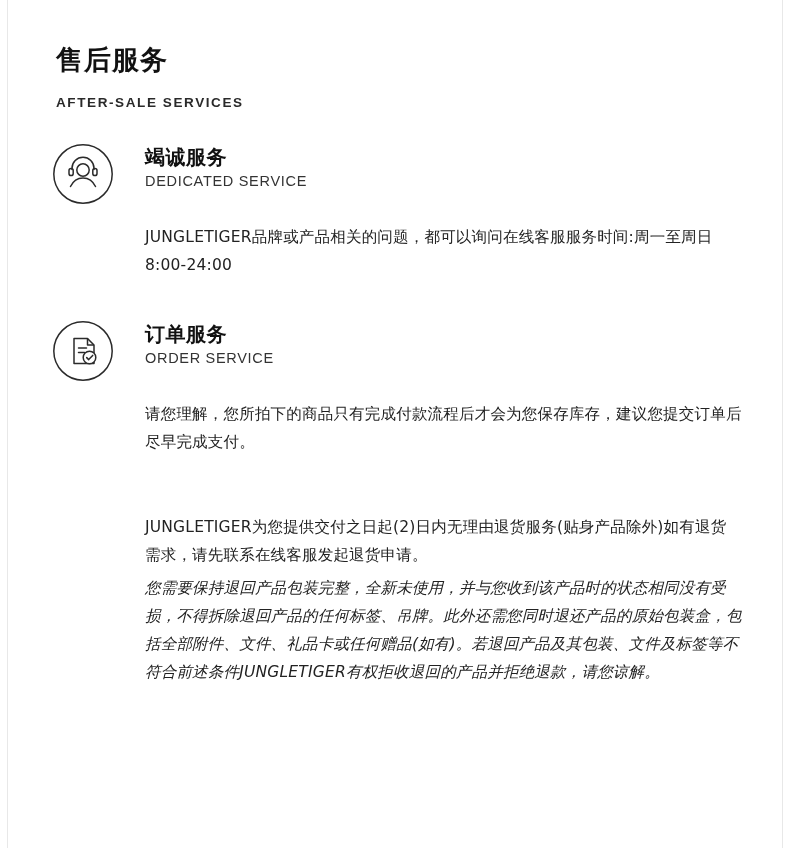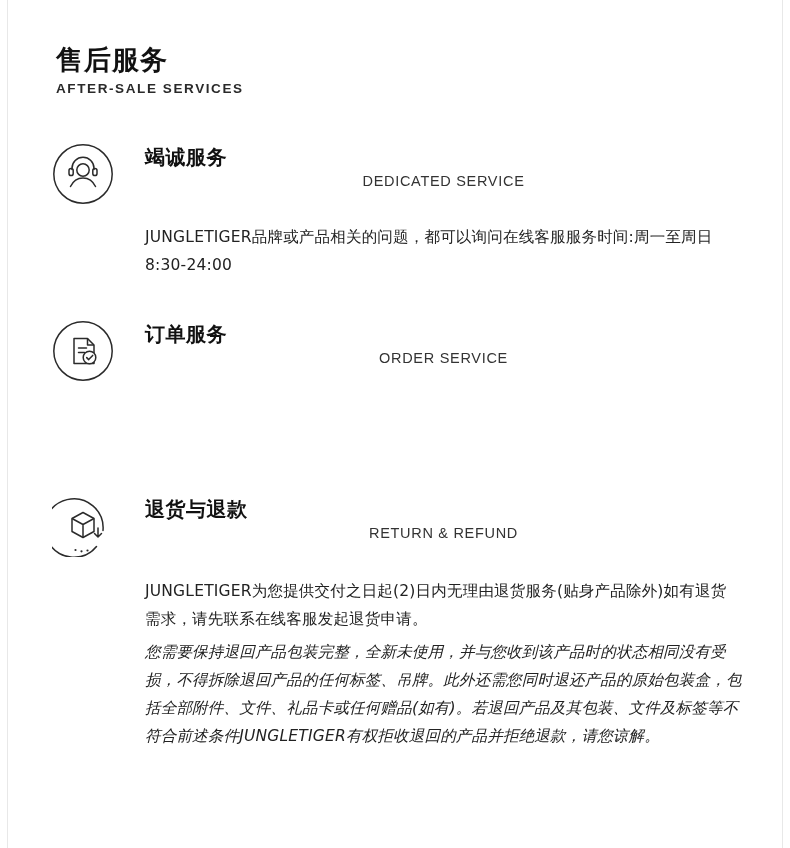--- a/index.html
+++ b/index.html
@@ -49,21 +49,21 @@
   }
   .header-cn {
     font-family: "DejaVu Sans", sans-serif;
     font-size: 27px;
     font-weight: bold;
     letter-spacing: 1px;
     color: #111111;
     line-height: 1.15;
   }
   .header-en {
-    margin-top: 6px;
+    margin-top: 20px;
     font-size: 13.5px;
     font-weight: bold;
     letter-spacing: 1.6px;
     color: #2a2a2a;
   }
 
   
   .section {
     position: absolute;
     left: 52px;
@@ -97,21 +97,20 @@
     font-weight: bold;
     color: #111111;
     letter-spacing: 0.5px;
     line-height: 1.25;
   }
   .sec-title-en {
     margin-top: 3px;
     font-size: 14.5px;
     letter-spacing: 0.7px;
     color: #333333;
-    text-align: center;
   }
   .sec-body {
     margin-left: 93px;
     margin-top: 16px;
   }
   .para {
     font-family: "DejaVu Sans", sans-serif;
     font-size: 15.5px;
     line-height: 28px;
     color: #222222;
@@ -148,60 +147,46 @@
           <rect x="17" y="25.5" width="4.2" height="7" rx="2.1" stroke="#2b2b2b" stroke-width="1.5"></rect>
           <rect x="40.8" y="25.5" width="4.2" height="7" rx="2.1" stroke="#2b2b2b" stroke-width="1.5"></rect>
         </svg>
       </div>
       <div class="sec-titles">
         <div class="sec-title-cn">竭诚服务</div>
         <div class="sec-title-en">DEDICATED SERVICE</div>
       </div>
     </div>
     <div class="sec-body">
-      <p class="para">JUNGLETIGER品牌或产品相关的问题，都可以询问在线客服服务时间:周一至周日8:30-24:00</p>
+      <p class="para">JUNGLETIGER品牌或产品相关的问题，都可以询问在线客服服务时间:周一至周日8:00-24:00</p>
     </div>
   </div>
 
   <div class="section sec2">
     <div class="sec-head">
       <div class="icon-wrap">
         <svg width="62" height="62" viewBox="0 0 62 62" fill="none" xmlns="http://www.w3.org/2000/svg">
           <circle cx="31" cy="31" r="29.2" stroke="#2b2b2b" stroke-width="1.5"></circle>
           <path d="M22 18.5h13.5l6.5 6.5v18.5H22z" stroke="#2b2b2b" stroke-width="1.5" stroke-linejoin="round"></path>
           <path d="M35.5 18.5V25H42" stroke="#2b2b2b" stroke-width="1.5" stroke-linejoin="round"></path>
           <path d="M26.5 28h8M26.5 32.5h6" stroke="#2b2b2b" stroke-width="1.5" stroke-linecap="round"></path>
           <circle cx="37.5" cy="37.5" r="6.3" fill="#ffffff" stroke="#2b2b2b" stroke-width="1.5"></circle>
           <path d="M34.7 37.6l2 2 4-4.2" stroke="#2b2b2b" stroke-width="1.5" stroke-linecap="round" stroke-linejoin="round"></path>
         </svg>
       </div>
       <div class="sec-titles">
         <div class="sec-title-cn">订单服务</div>
         <div class="sec-title-en">ORDER SERVICE</div>
       </div>
     </div>
+    <div class="sec-body">
+      <p class="para">请您理解，您所拍下的商品只有完成付款流程后才会为您保存库存，建议您提交订单后尽早完成支付。</p>
+    </div>
   </div>
 
   <div class="section sec3">
-    <div class="sec-head">
-      <div class="icon-wrap">
-        <svg width="62" height="62" viewBox="0 0 62 62" fill="none" xmlns="http://www.w3.org/2000/svg">
-          <path d="M44.5 51.5A29.2 29.2 0 1 1 51 35.5" stroke="#2b2b2b" stroke-width="1.5" stroke-linecap="round"></path>
-          <circle cx="35.5" cy="55.5" r="1.1" fill="#2b2b2b"></circle>
-          <circle cx="29.5" cy="56.3" r="1.1" fill="#2b2b2b"></circle>
-          <circle cx="23.5" cy="55" r="1.1" fill="#2b2b2b"></circle>
-          <path d="M31 17.5l11 6v13l-11 6-11-6v-13z" stroke="#2b2b2b" stroke-width="1.5" stroke-linejoin="round"></path>
-          <path d="M20 23.5l11 6 11-6M31 29.5v13" stroke="#2b2b2b" stroke-width="1.5" stroke-linejoin="round"></path>
-          <path d="M46 33v8.5M42.5 38.5l3.5 3.5 3.5-3.5" stroke="#2b2b2b" stroke-width="1.5" stroke-linecap="round" stroke-linejoin="round"></path>
-        </svg>
-      </div>
-      <div class="sec-titles">
-        <div class="sec-title-cn">退货与退款</div>
-        <div class="sec-title-en">RETURN &amp; REFUND</div>
-      </div>
-    </div>
     <div class="sec-body">
       <p class="para">JUNGLETIGER为您提供交付之日起(2)日内无理由退货服务(贴身产品除外)如有退货需求，请先联系在线客服发起退货申请。</p>
       <p class="para">您需要保持退回产品包装完整，全新未使用，并与您收到该产品时的状态相同没有受损，不得拆除退回产品的任何标签、吊牌。此外还需您同时退还产品的原始包装盒，包括全部附件、文件、礼品卡或任何赠品(如有)。若退回产品及其包装、文件及标签等不符合前述条件JUNGLETIGER有权拒收退回的产品并拒绝退款，请您谅解。</p>
     </div>
   </div>
 
 </div>
 
 </body></html>

